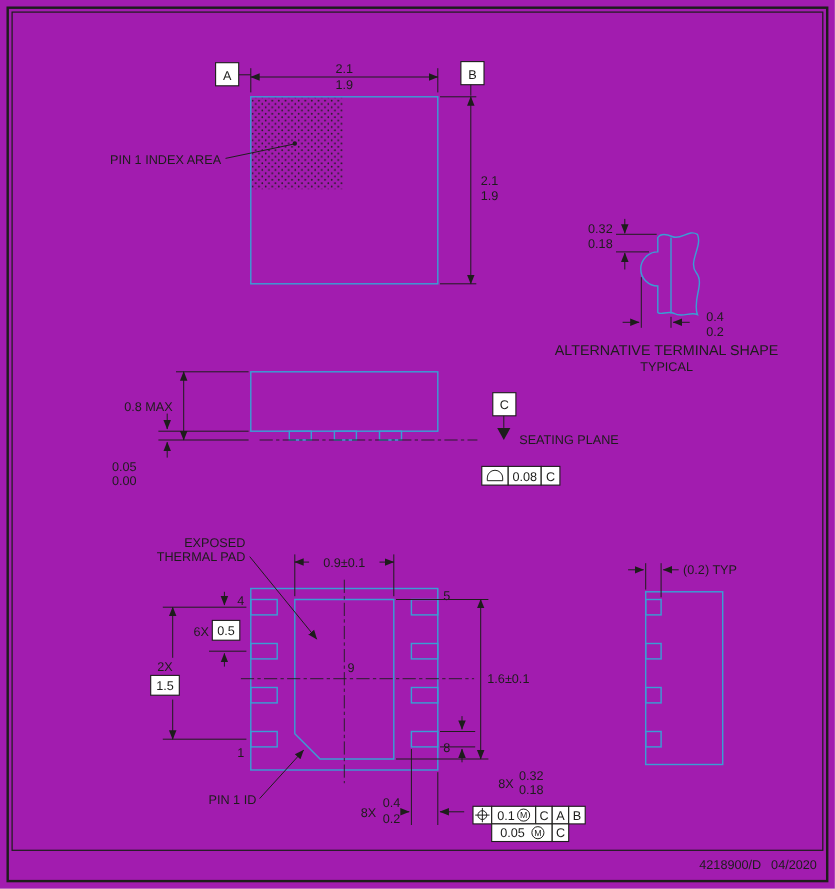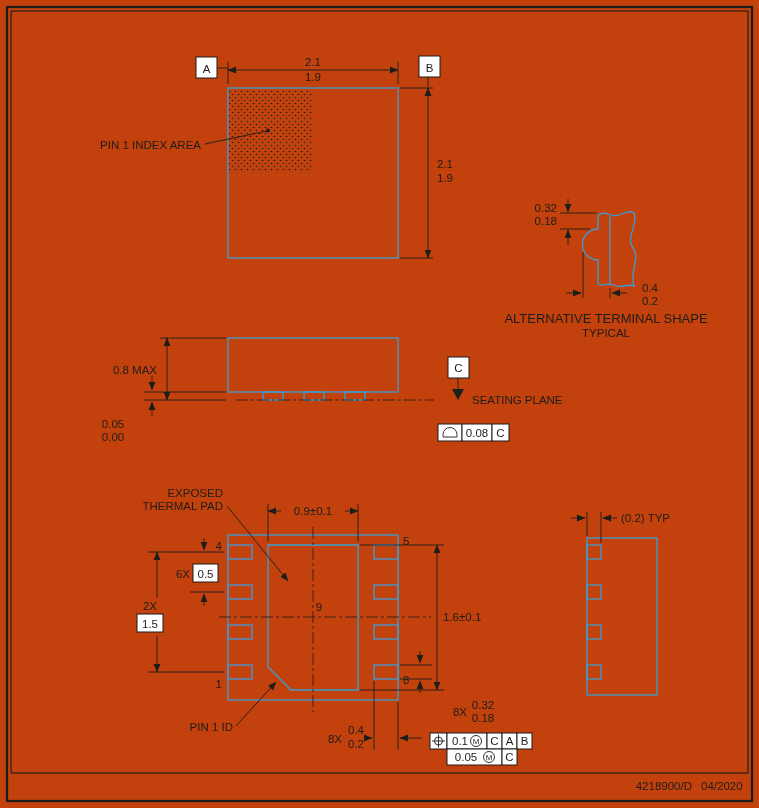--- a/index.html
+++ b/index.html
@@ -1,16 +1,16 @@
 <!DOCTYPE html>
 <html style="--outline_blue: #3a9ed4; --line_black: #1d1d1b;"><head>
 <meta charset="utf-8">
 <style>
   html,body{margin:0;padding:0;background:#e8e8e8;}
-  .sheet{width:759px;height:808px;background:#c2410c;position:relative;margin:0 auto;
+  .sheet{width:759px;height:808px;background:#a21caf;position:relative;margin:0 auto;
          font-family:"Liberation Sans", sans-serif;}
   svg{display:block;}
   svg text{fill:var(--line_black,#1d1d1b);font-family:"Liberation Sans",sans-serif;font-size:11.5px;}
   svg text.t13{font-size:13px;}
   svg text.t8{font-size:8px;}
   .b{stroke:var(--outline_blue,#3a9ed4);fill:none;stroke-width:1.3;}
   .k{stroke:var(--line_black,#1d1d1b);fill:none;stroke-width:0.9;}
   .k1{stroke:var(--line_black,#1d1d1b);fill:none;stroke-width:1.1;}
   .k2{stroke:var(--line_black,#1d1d1b);fill:none;stroke-width:2.2;}
   .cl{stroke:var(--line_black,#1d1d1b);fill:none;stroke-width:0.8;stroke-dasharray:12 3 3 3;}

